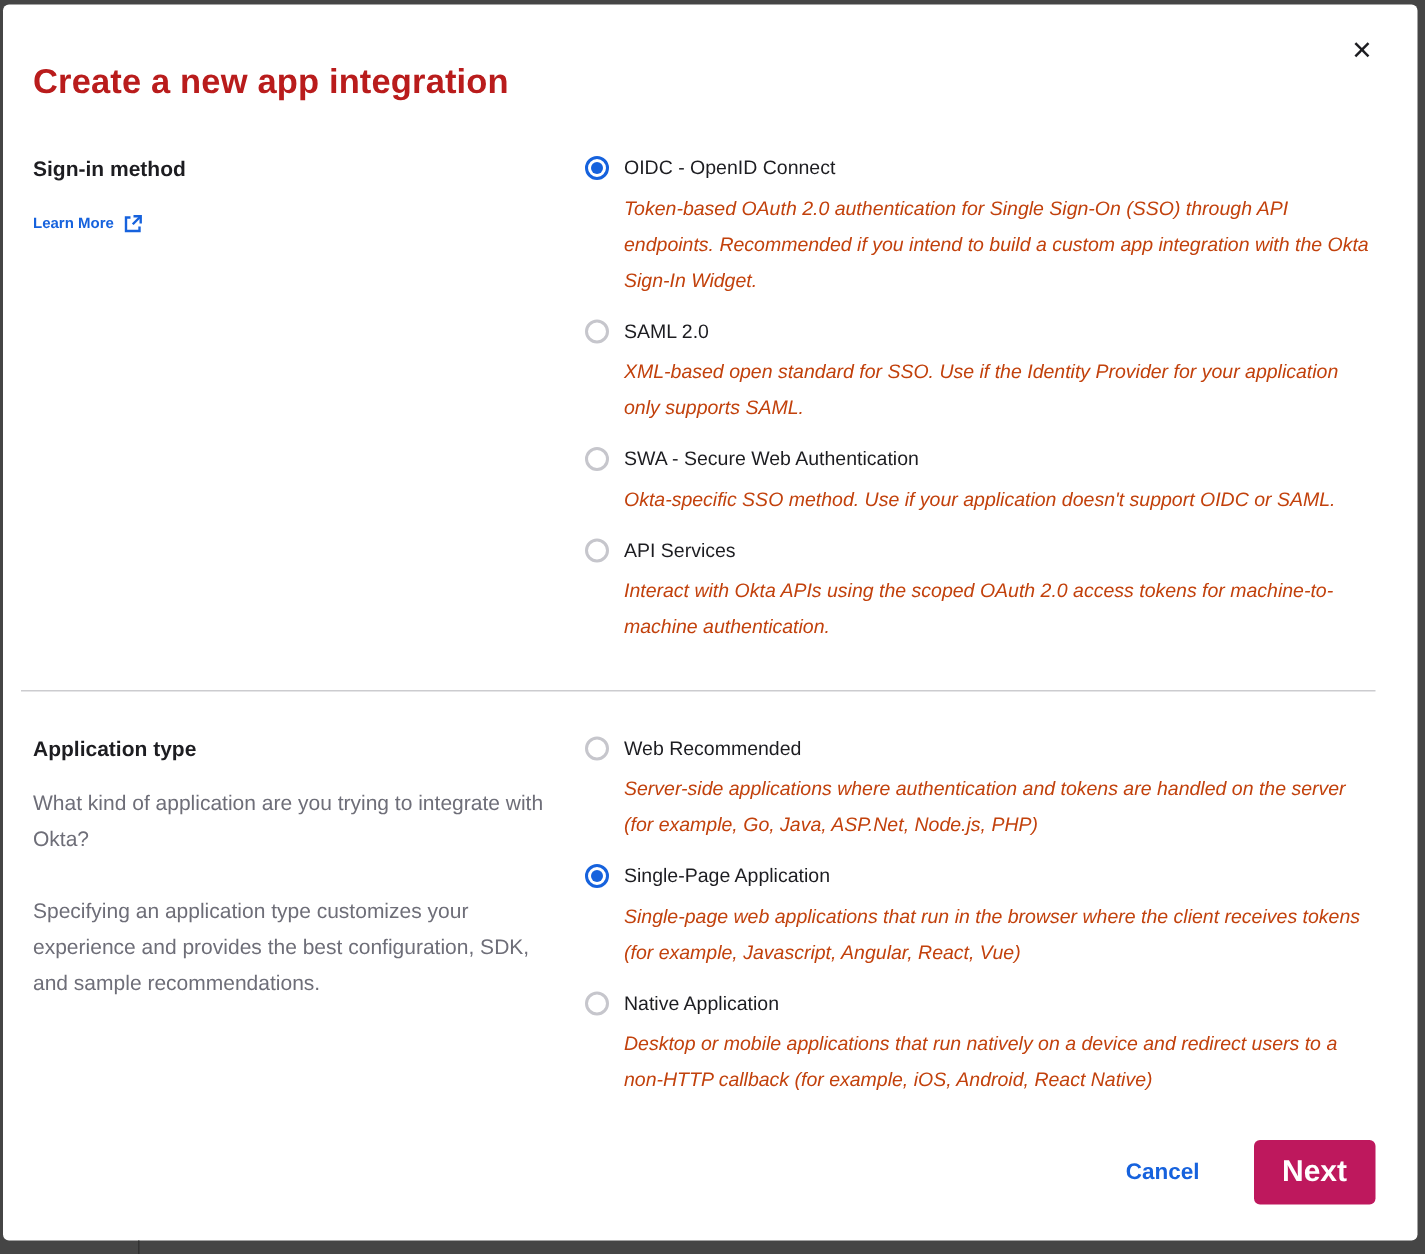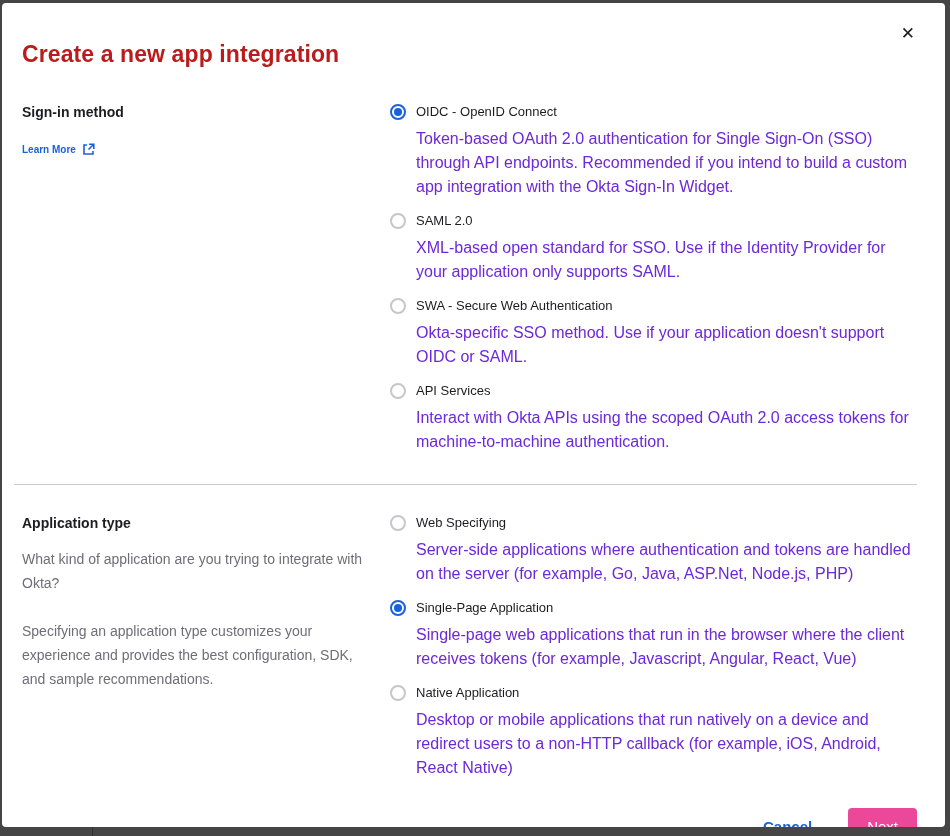--- a/index.html
+++ b/index.html
@@ -45,34 +45,34 @@
   .radio {
     flex:none; width:16px; height:16px; border-radius:50%;
     border:2px solid #c6c6cc; background:#fff; position:relative; cursor:pointer;
   }
   .radio.selected { border-color:#1662dd; }
   .radio.selected::after {
     content:""; position:absolute; inset:2px; border-radius:50%; background:#1662dd;
   }
   .opt-label { font-size:13px; color:#1d1d21; line-height:20px; }
   .opt-desc {
-    margin:5px 0 0 26px; font-size:16px; line-height:24px; color:#6d28d9; max-width:512px;
+    margin:5px 0 0 26px; font-size:13px; line-height:24px; color:#c2410c; max-width:512px;font-style:italic;
   }
   .divider { border:none; border-top:1px solid #cccccf; margin:30px 0 28px -8px; }
   .footer {
     display:flex; justify-content:flex-end; align-items:center; gap:30px;
     margin-top:28px;
   }
   .cancel-link {
     background:none; border:none; cursor:pointer;
     color:#1662dd; font-size:15px; font-weight:bold; font-family:inherit;
   }
   .next-btn {
-    background:#ec4899; color:#ffffff; border:none; cursor:pointer;
-    font-size:15px; font-weight:normal; font-family:inherit;
+    background:#be185d; color:#ffffff; border:none; cursor:pointer;
+    font-size:20px; font-weight:bold; font-family:inherit;
     padding:10px 19px; border-radius:4px;
   }
   .strip-divider { position:absolute; left:92px; bottom:0; width:1px; height:9px; background:#313131; }
 </style>
 </head>
 <body>
 
 <div class="dialog">
   <div class="dialog-inner">
     <button class="close-btn"><span>✕</span></button>
@@ -129,21 +129,21 @@
     <div class="row">
       <div class="col-left">
         <div class="section-label">Application type</div>
         <p class="muted-para first">What kind of application are you trying to integrate with Okta?</p>
         <p class="muted-para second">Specifying an application type customizes your experience and provides the best configuration, SDK, and sample recommendations.</p>
       </div>
       <div class="col-right">
         <div class="opt">
           <div class="opt-head">
             <span class="radio"></span>
-            <span class="opt-label">Web Specifying</span>
+            <span class="opt-label">Web Recommended</span>
           </div>
           <p class="opt-desc">Server-side applications where authentication and tokens are handled on the server (for example, Go, Java, ASP.Net, Node.js, PHP)</p>
         </div>
         <div class="opt">
           <div class="opt-head">
             <span class="radio selected"></span>
             <span class="opt-label">Single-Page Application</span>
           </div>
           <p class="opt-desc">Single-page web applications that run in the browser where the client receives tokens (for example, Javascript, Angular, React, Vue)</p>
         </div>

